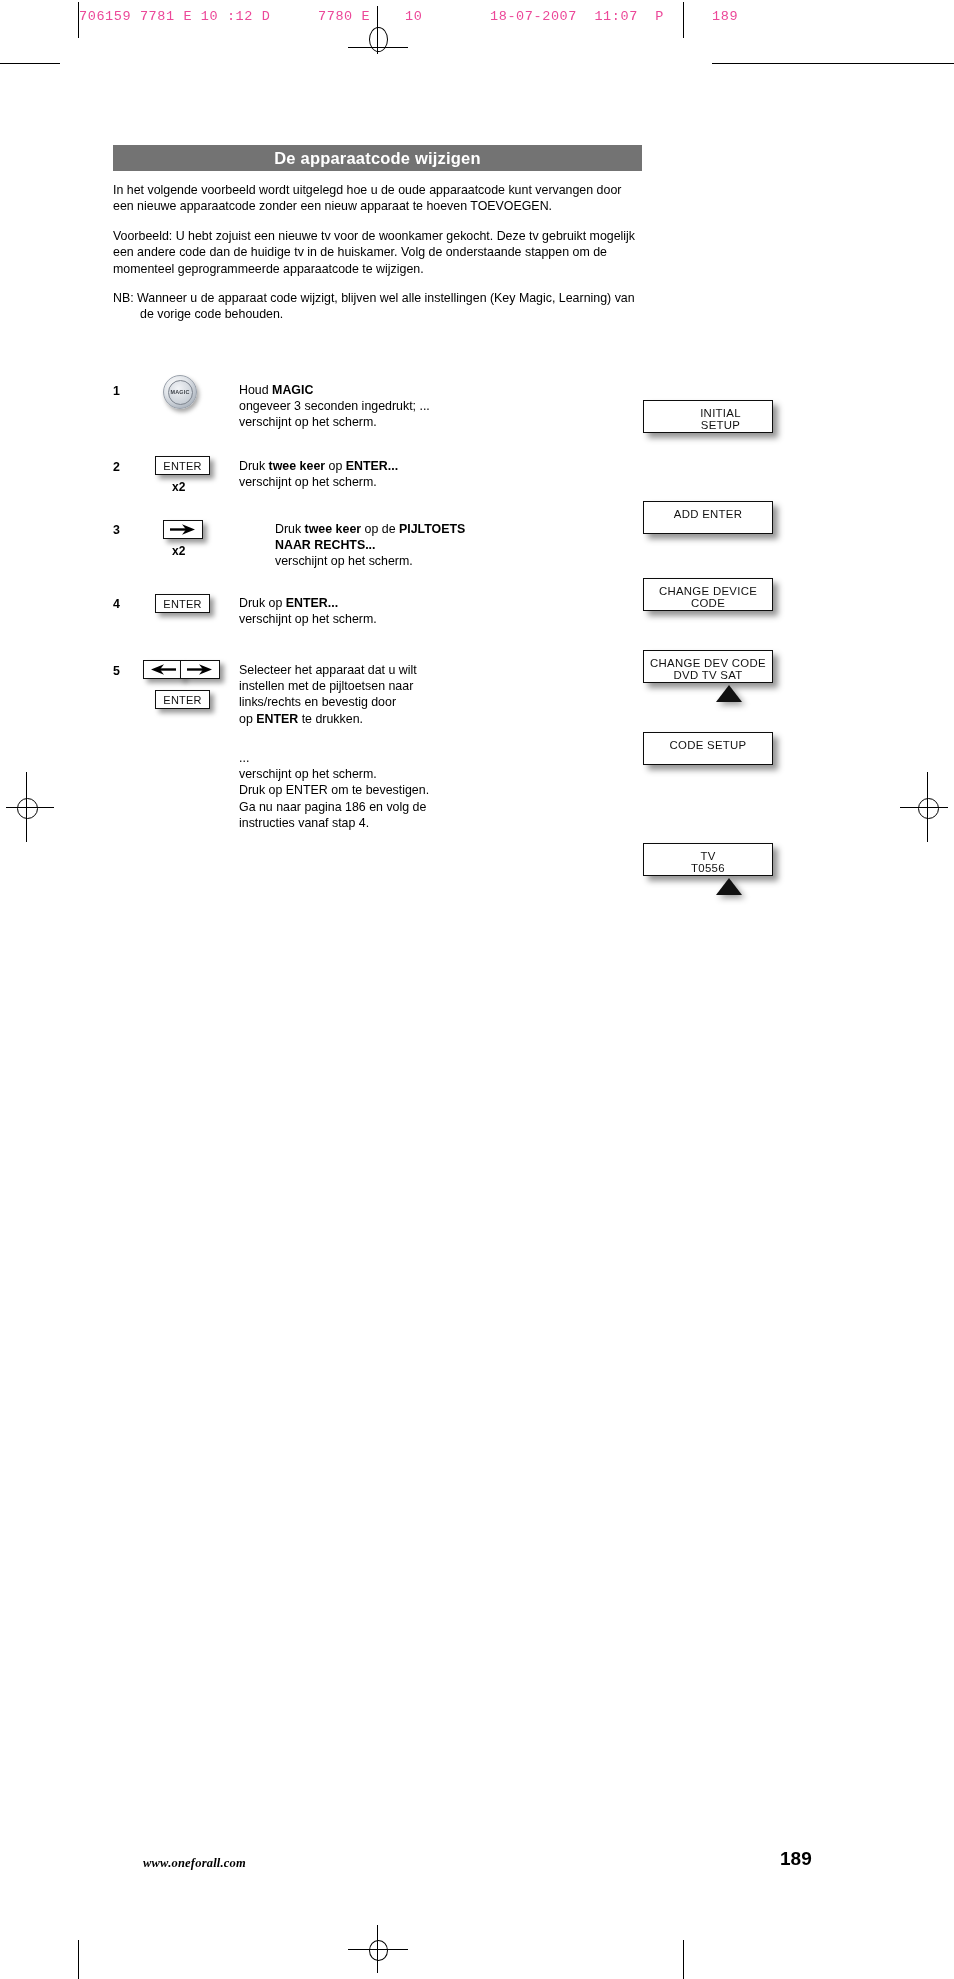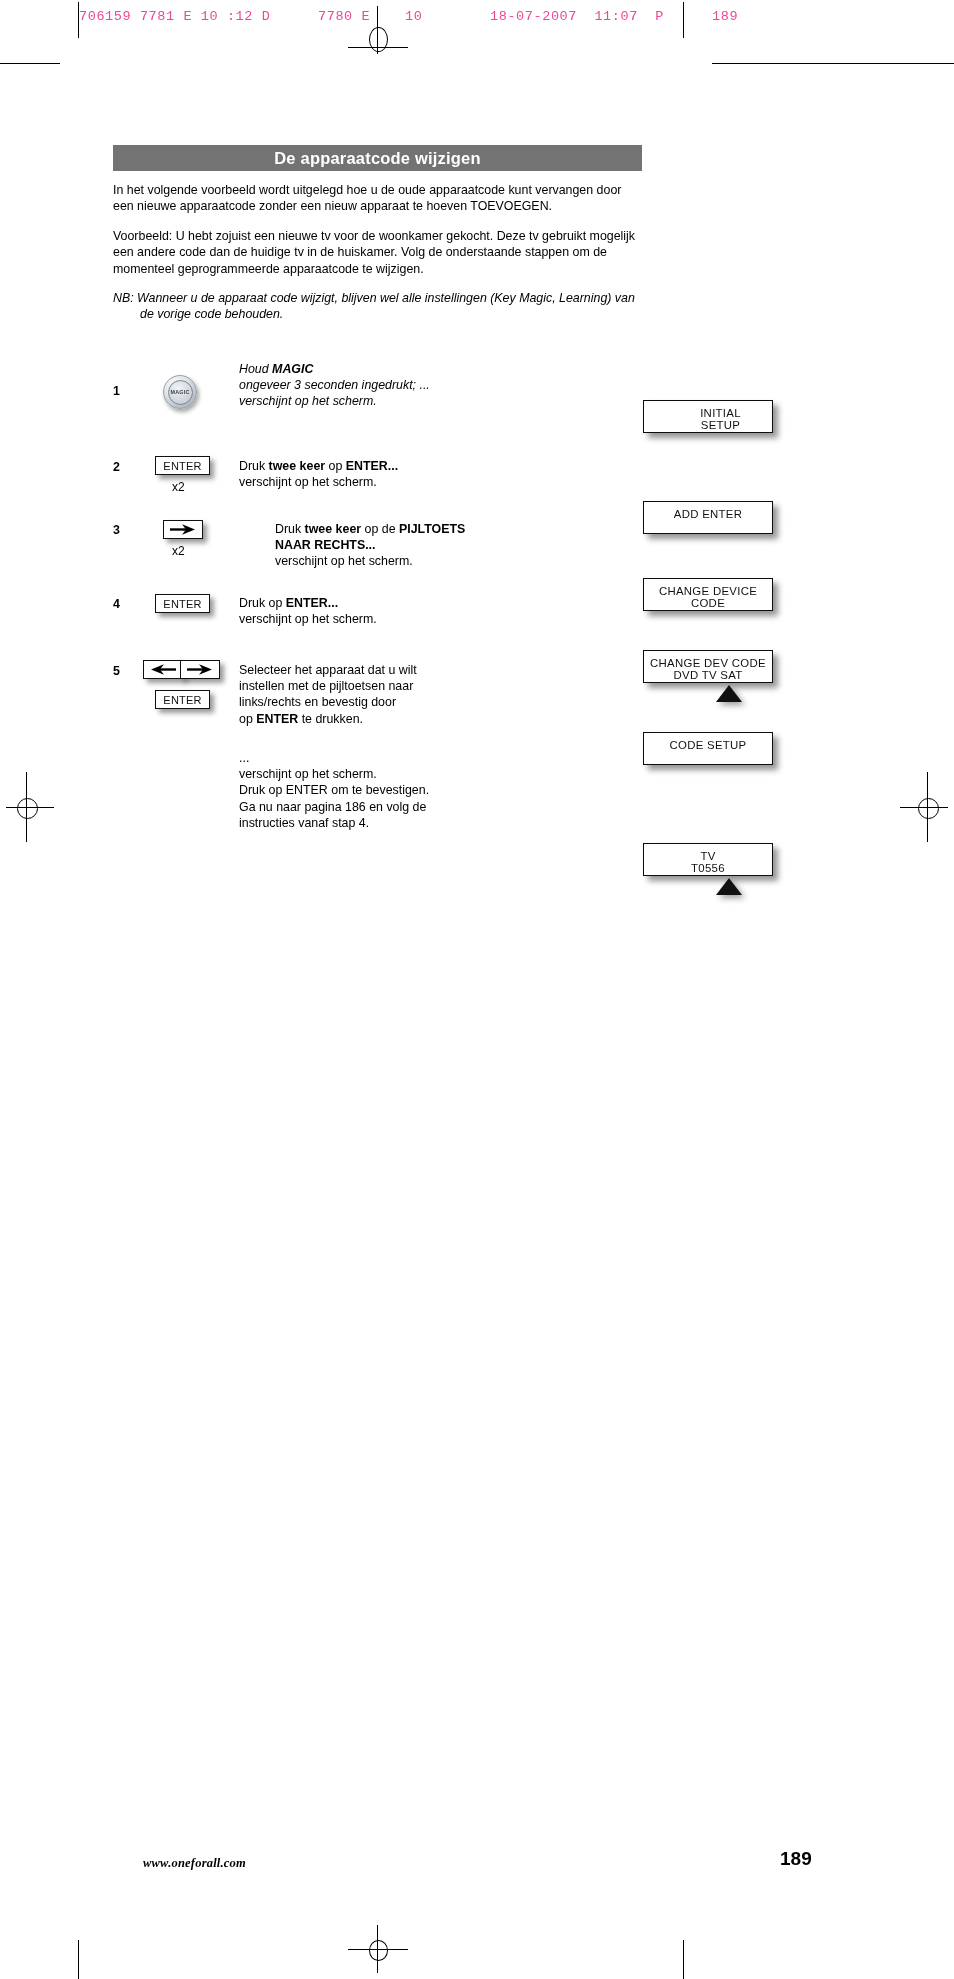--- a/index.html
+++ b/index.html
@@ -100,21 +100,21 @@
   .para {
     position: absolute;
     left: 113px;
     width: 532px;
     font-size: 12.4px;
     line-height: 16.4px;
     color: #000;
   }
   .p-intro { top: 182px; }
   .p-example { top: 228px; }
-  .p-nb { top: 290px; font-style: italic; }
+  .p-nb { top: 290px; }
   .p-nb .nb-hang {
     display: block;
     padding-left: 27px;
     text-indent: -27px;
   }
   b { font-weight: bold; }
 
   
   .step-num {
     position: absolute;
@@ -169,21 +169,21 @@
     font-size: 5.4px;
     font-weight: bold;
     letter-spacing: 0.2px;
     color: #3a3f46;
     background: radial-gradient(circle at 40% 32%, #f2f4f7 0%, #ccd2d9 70%, #b4bbc4 100%);
   }
 
   .x2 {
     position: absolute;
     font-size: 12px;
-    font-weight: normal;
+    font-weight: bold;
   }
 
   
   .key-arrow svg { display: block; }
 
   
   .lcd {
     position: absolute;
     background: #ffffff;
     border: 1.7px solid #0d0d0d;
@@ -277,21 +277,21 @@
   <div class="para p-example">Voorbeeld: U hebt zojuist een nieuwe tv voor de woonkamer gekocht. Deze tv gebruikt mogelijk een andere code dan de huidige tv in de huiskamer. Volg de onderstaande stappen om de momenteel geprogrammeerde apparaatcode te wijzigen.</div>
   <div class="para p-intro">In het volgende voorbeeld wordt uitgelegd hoe u de oude apparaatcode kunt vervangen door een nieuwe apparaatcode zonder een nieuw apparaat te hoeven TOEVOEGEN.</div>
   <div class="para p-nb">
     <span class="nb-hang">NB: Wanneer u de apparaat code wijzigt, blijven wel alle instellingen (Key Magic, Learning) van de vorige code behouden.</span>
   </div>
 
   <div class="step-num" style="left:113px; top:384px;">1</div>
   <div class="magic-btn" style="left:163px; top:375px;">
     <div class="ring">MAGIC</div>
   </div>
-  <div class="step-text" style="top:361px;font-style:italic;">
+  <div class="step-text" style="top:382px;">
     <span>Houd </span><b>MAGIC</b><br>
     <span>ongeveer 3 seconden ingedrukt; ...</span><br>
     <span>verschijnt op het scherm.</span>
   </div>
 
   <div class="step-num" style="left:113px; top:460px;">2</div>
   <div class="key key-enter" style="left:155px; top:456px;">
     <span>ENTER</span>
   </div>
   <div class="x2" style="left:172px; top:480px;">x2</div>

